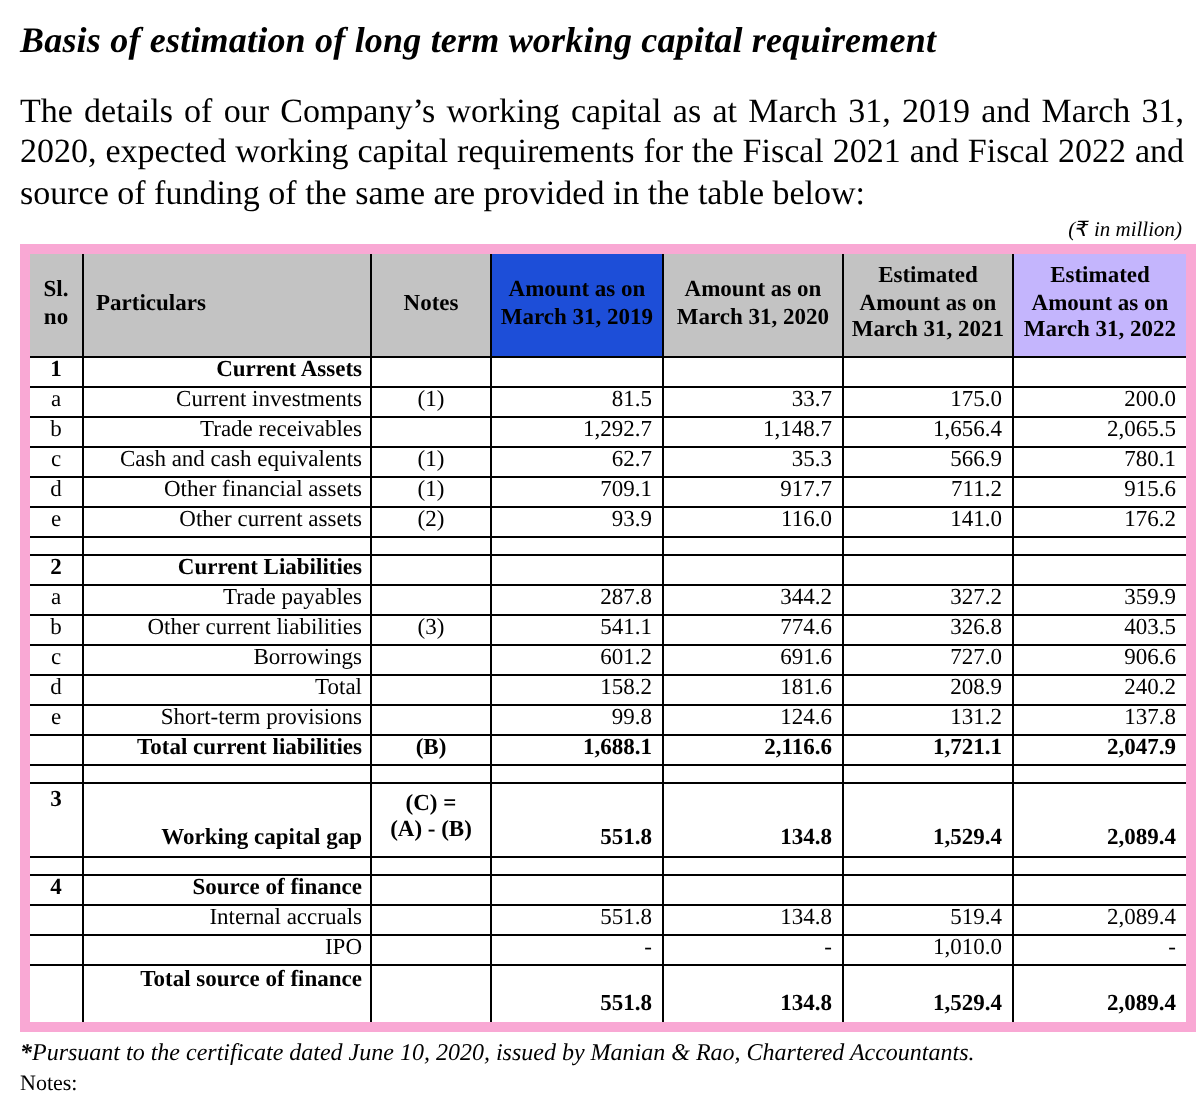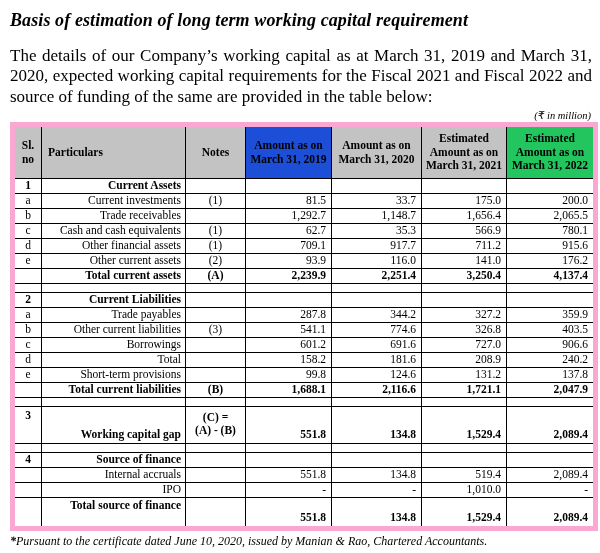--- a/index.html
+++ b/index.html
@@ -106,21 +106,21 @@
         <col style="width: 89px;">
       </colgroup>
     <thead>
       <tr id="header-row">
           <th class="col-0" style="background: rgb(195, 195, 195);">Sl. no</th>
           <th class="col-1" style="background: rgb(195, 195, 195);">Particulars</th>
           <th class="col-2" style="background: rgb(195, 195, 195);">Notes</th>
           <th class="col-3" style="background: #1d4ed8;">Amount as on March 31, 2019</th>
           <th class="col-4" style="background: rgb(195, 195, 195);">Amount as on March 31, 2020</th>
           <th class="col-5" style="background: rgb(195, 195, 195);">Estimated Amount as on March 31, 2021</th>
-          <th class="col-6" style="background: #22c55e;">Estimated Amount as on March 31, 2022</th>
+          <th class="col-6" style="background: #c4b5fd;">Estimated Amount as on March 31, 2022</th>
         </tr>
     </thead>
     <tbody id="table-body">
         <tr class="row-section">
           <td class="c0">1</td>
           <td class="c1">Current Assets</td>
           <td class="c2"></td>
           <td class="c3"></td>
           <td class="c4"></td>
           <td class="c5"></td>
@@ -163,29 +163,20 @@
           <td class="c6">915.6</td>
         </tr>
         <tr class="row-item">
           <td class="c0">e</td>
           <td class="c1">Other current assets</td>
           <td class="c2">(2)</td>
           <td class="c3">93.9</td>
           <td class="c4">116.0</td>
           <td class="c5">141.0</td>
           <td class="c6">176.2</td>
-        </tr>
-        <tr class="row-total">
-          <td class="c0"></td>
-          <td class="c1">Total current assets</td>
-          <td class="c2">(A)</td>
-          <td class="c3">2,239.9</td>
-          <td class="c4">2,251.4</td>
-          <td class="c5">3,250.4</td>
-          <td class="c6">4,137.4</td>
         </tr>
         <tr class="row-spacer">
           <td class="c0"></td>
           <td class="c1"></td>
           <td class="c2"></td>
           <td class="c3"></td>
           <td class="c4"></td>
           <td class="c5"></td>
           <td class="c6"></td>
         </tr>

